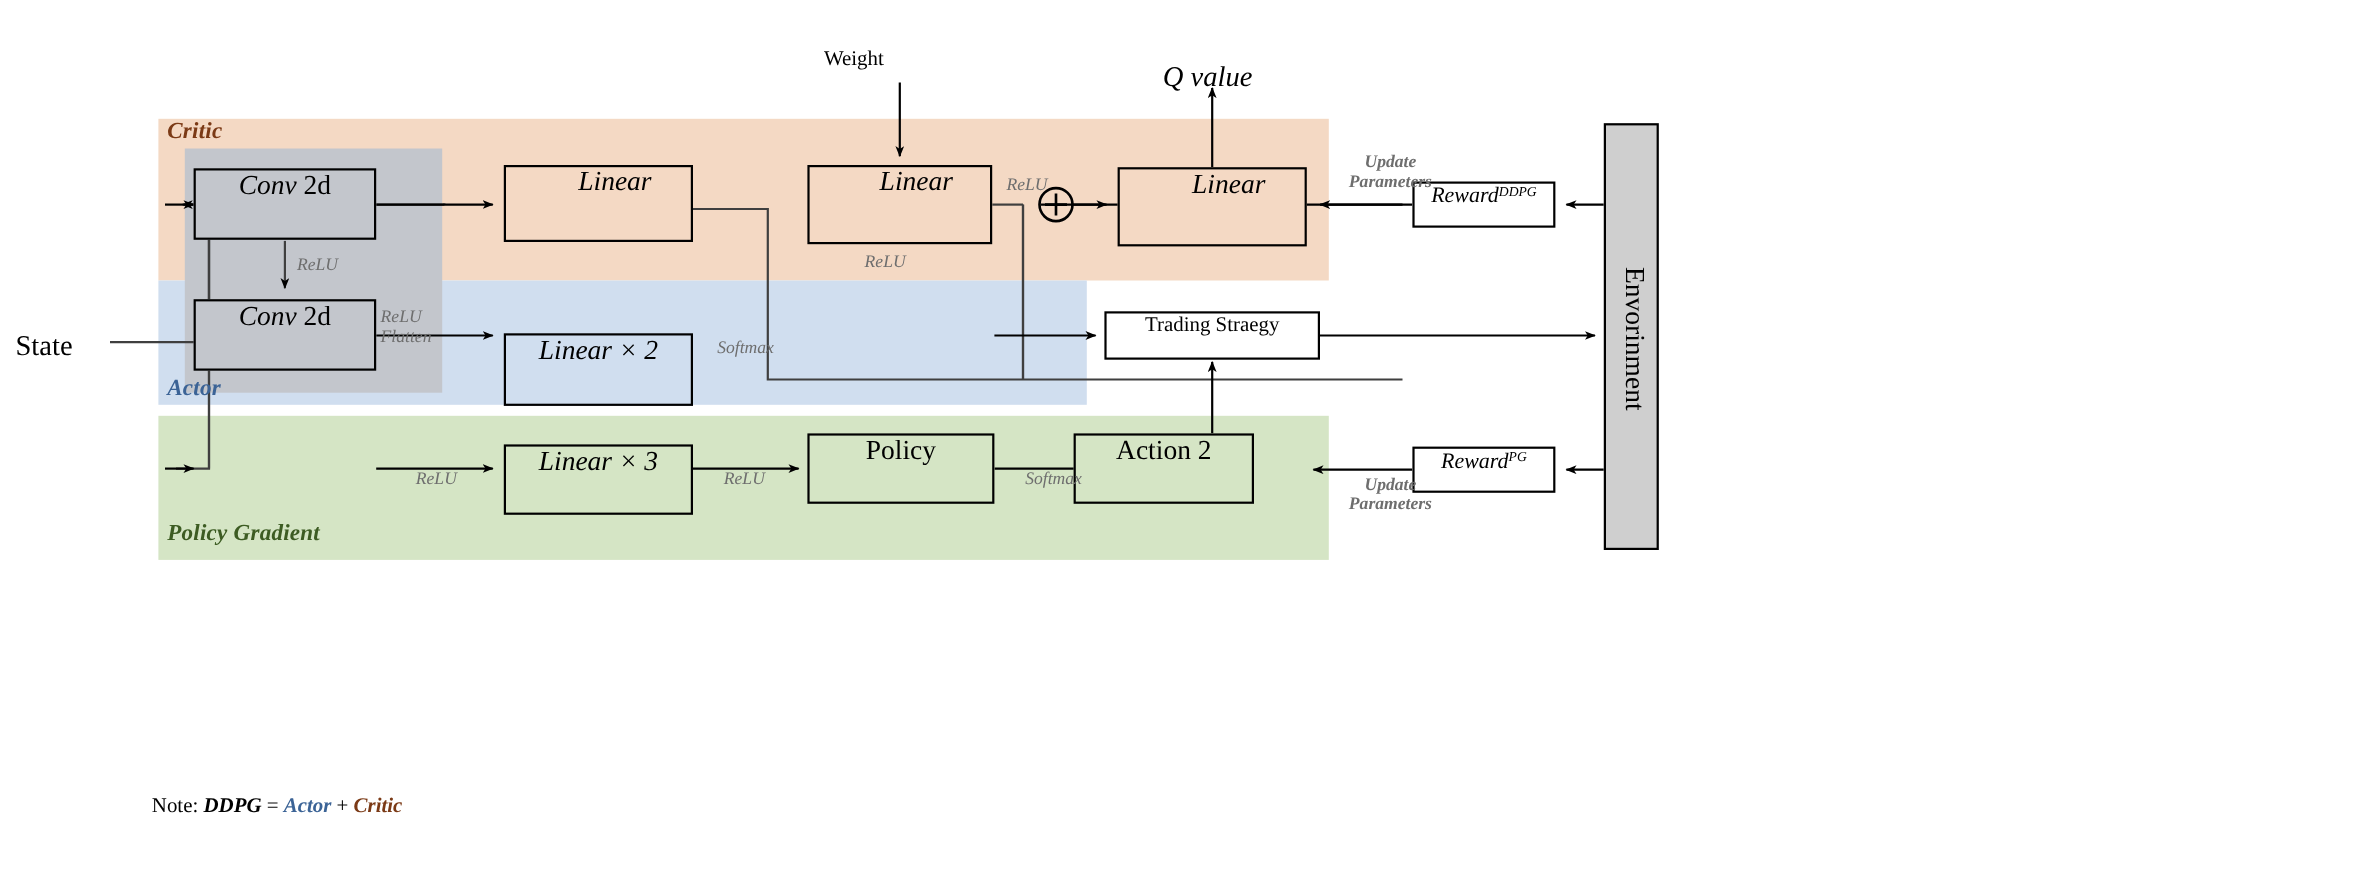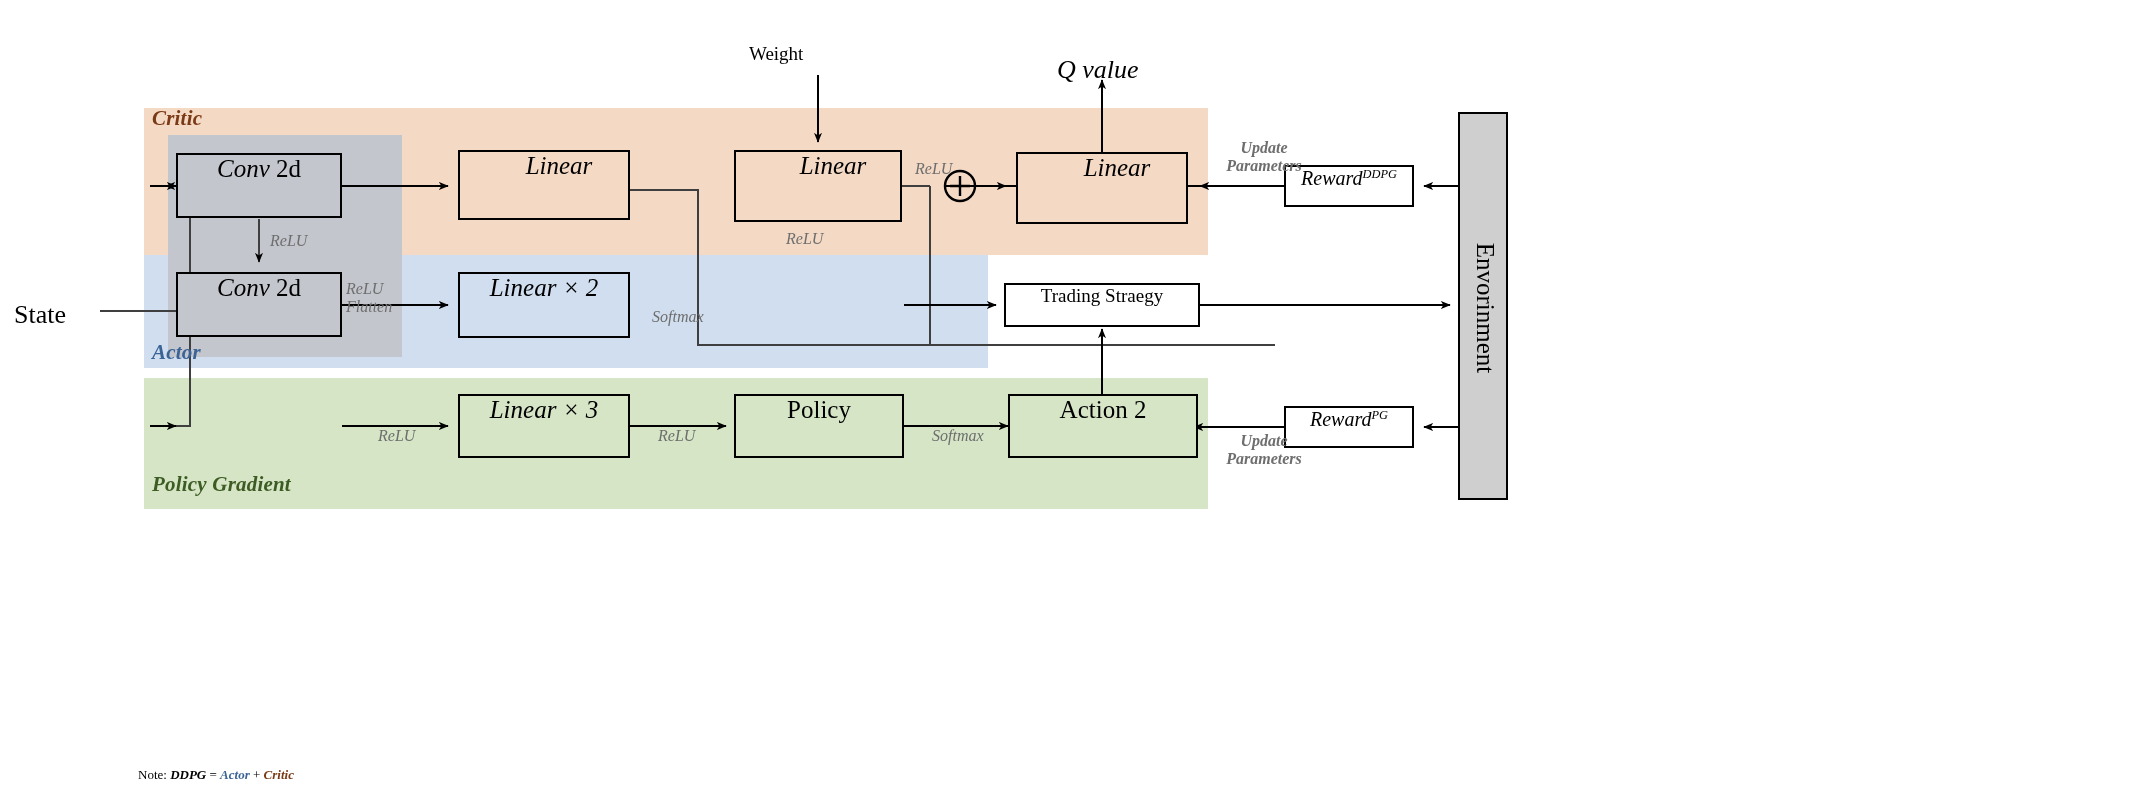--- a/index.html
+++ b/index.html
@@ -19,37 +19,37 @@
   #pg-label{left:152px;top:472px;color:#3d5c23;}
 
   
   .node{position:absolute;border:2.2px solid #000;box-sizing:border-box;
         display:flex;align-items:flex-start;justify-content:center;
         font-size:25px;white-space:nowrap;color:#000;}
   .it{font-style:italic;}
   .up{font-style:normal;}
 
   .fill-peach{background:#f4d9c4;padding-left:30px;}
-  .fill-blue{background:#d0deef;}
+  .fill-blue{background:#d0deef;margin-top:31px;}
   .fill-green{background:#d5e5c5;}
   .fill-gray{background:#c3c6cc;}
   .fill-white{background:#ffffff;}
 
   #conv1{left:176px;top:153px;width:166px;height:65px;}
   #conv2{left:176px;top:272px;width:166px;height:65px;}
   #lin-c1{left:458px;top:150px;width:172px;height:70px;}
   #lin-c2{left:734px;top:150px;width:168px;height:72px;}
   #lin-c3{left:1016px;top:152px;width:172px;height:72px;}
   #lin-a1{left:458px;top:272px;width:172px;height:66px;}
   #act1{left:734px;top:272px;width:170px;height:66px;}
   #trade{left:1004px;top:283px;width:196px;height:44px;font-size:19px;}
   #gru{left:170px;top:394px;width:172px;height:64px;}
-  #lin-p1{left:458px;top:394px;width:172px;height:64px;}
+  #lin-p1{left:458px;top:404px;width:172px;height:64px;}
   #policy{left:734px;top:394px;width:170px;height:64px;}
-  #act2{left:1008px;top:394px;width:190px;height:64px;}
+  #act2{left:976px;top:394px;width:164px;height:64px;}
   #rew-ddpg{left:1284px;top:165px;width:130px;height:42px;font-size:20px;}
   #rew-pg{left:1284px;top:406px;width:130px;height:42px;font-size:20px;}
   #env{left:1458px;top:112px;width:50px;height:388px;background:#cfcfcf;border:2.2px solid #000;
         box-sizing:border-box;position:absolute;}
   #env-txt{position:absolute;left:0;top:0;width:388px;height:50px;
         transform:rotate(90deg);transform-origin:25px 25px;
         display:flex;align-items:center;justify-content:center;font-size:25px;white-space:nowrap;}
 
   .sub{font-size:.62em;vertical-align:sub;font-style:italic;}
 
@@ -66,21 +66,21 @@
   #relu-flat{left:346px;top:280px;text-align:left;}
   #relu-c{left:915px;top:160px;}
   #relu-mid{left:786px;top:230px;}
   #softmax-a{left:652px;top:308px;}
   #relu-p1{left:378px;top:427px;}
   #relu-p2{left:658px;top:427px;}
   #softmax-p{left:932px;top:427px;}
   #upd-ddpg{left:1216px;top:139px;text-align:center;width:96px;}
   #upd-pg{left:1216px;top:432px;text-align:center;width:96px;}
 
-  #note{position:absolute;left:138px;top:722px;font-size:13px;white-space:nowrap;color:#000;margin-top:45px;}
+  #note{position:absolute;left:138px;top:722px;font-size:19px;white-space:nowrap;color:#000;}
   .n-actor{color:#3b6396;font-style:italic;font-weight:bold;}
   .n-critic{color:#7b3a16;font-style:italic;font-weight:bold;}
   .n-ddpg{color:#000;font-style:italic;font-weight:bold;}
 
   
   svg#wires{position:absolute;left:0;top:0;width:2156px;height:794px;pointer-events:none;}
   .w{stroke:#3f3f3f;stroke-width:2;fill:none;}
   .wb{stroke:#000;stroke-width:2;fill:none;}
   .plus-c{fill:none;stroke:#000;stroke-width:2.4;}
 </style>

